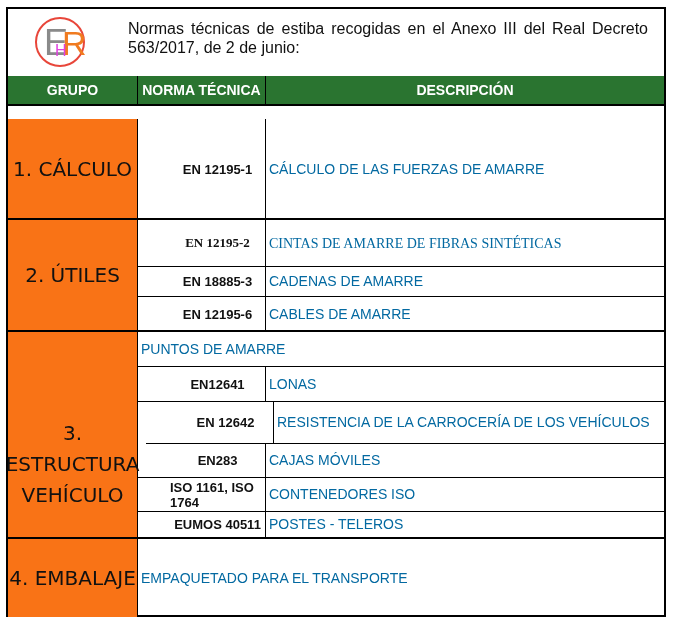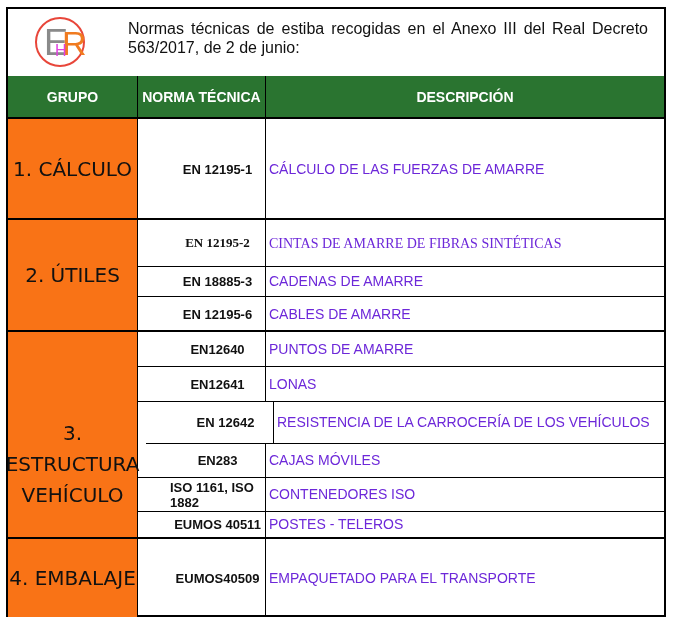--- a/index.html
+++ b/index.html
@@ -4,31 +4,31 @@
 <style>
   html, body { margin:0; padding:0; background:#ffffff; }
   body { width:674px; height:624px; position:relative; overflow:hidden; font-family:"Liberation Sans", sans-serif; }
   .frame { position:absolute; left:6px; top:7px; width:660px; height:610px; border:2px solid #000; box-sizing:border-box; background:#fff; }
   .title-band { position:absolute; left:0; top:0; width:100%; height:69px; border-bottom:2px solid #000; box-sizing:border-box; }
   .logo { position:absolute; left:27px; top:8px; width:50px; height:50px; border:2px solid #e8463a; border-radius:50%; box-sizing:border-box; }
   .logo .e { position:absolute; left:7px; top:2px; font-size:36px; color:#8a8a8a; font-family:"Liberation Sans", sans-serif; line-height:44px; }
   .logo .h { position:absolute; left:18px; top:22px; font-size:16px; color:#e040e0; font-family:"Liberation Sans", sans-serif; line-height:20px; }
   .logo .r { position:absolute; left:25px; top:2px; font-size:34px; color:#f07b20; font-family:"Liberation Sans", sans-serif; line-height:44px; }
   .title { position:absolute; left:120px; top:10px; width:520px; font-size:16px; line-height:19px; color:#111; text-align:justify; }
-  .hdr { position:absolute; left:0; top:67px; width:100%; height:43px; background:#2a7430; border-bottom:2px solid #000; box-sizing:border-box; display:flex; }
+  .hdr { position:absolute; left:0; top:67px; width:100%; height:30px; background:#2a7430; border-bottom:2px solid #000; box-sizing:border-box; display:flex; }
   .hdr div { color:#fff; font-weight:bold; font-size:14px; display:flex; align-items:center; justify-content:center; box-sizing:border-box; }
   .c1 { width:130px; border-right:1px solid #000; }
   .c2 { width:128px; border-right:1px solid #000; }
   .c3 { flex:1; }
   .grp { position:absolute; left:0; width:130px; background:#f97316; border-right:1px solid #000; box-sizing:border-box; display:flex; align-items:center; justify-content:center; text-align:center; font-family:"DejaVu Sans", sans-serif; font-size:20px; line-height:31px; color:#111; }
   .gdiv { position:absolute; left:0; width:100%; height:0; border-top:2px solid #000; }
   .row { position:absolute; left:130px; right:0; display:flex; box-sizing:border-box; }
   .row.sep { border-bottom:1px solid #000; }
   .row .n { width:128px; border-right:1px solid #000; box-sizing:border-box; display:flex; align-items:center; justify-content:center; font-weight:bold; font-size:13px; color:#111;padding-left:32px; }
-  .row .d { flex:1; display:flex; align-items:center; padding-left:3px; font-size:14px; line-height:17px; color:#6d28d9; }
+  .row .d { flex:1; display:flex; align-items:center; padding-left:3px; font-size:14px; line-height:17px; color:#0369a1; }
 </style>
 </head>
 <body>
 
 <div class="frame">
   <div class="title-band">
     <div class="logo">
       <span class="e">E</span>
       <span class="r">R</span>
       <span class="h">H</span>
@@ -59,43 +59,41 @@
     <div class="d">CADENAS DE AMARRE</div>
   </div>
   <div class="row" style="top:288px;height:34px;">
     <div class="n">EN 12195-6</div>
     <div class="d">CABLES DE AMARRE</div>
   </div>
   <div class="gdiv" style="top:321px;"></div>
 
   <div class="grp" style="top:323px;height:264px;">3. ESTRUCTURA VEHÍCULO</div>
   <div class="row sep" style="top:323px;height:35px;">
-    <div class="n">EN12640</div>
     <div class="d">PUNTOS DE AMARRE</div>
   </div>
   <div class="row sep" style="top:358px;height:35px;">
     <div class="n">EN12641</div>
     <div class="d">LONAS</div>
   </div>
   <div class="row sep" style="top:393px;height:42px;margin-left:8px;">
     <div class="n">EN 12642</div>
     <div class="d">RESISTENCIA DE LA CARROCERÍA DE LOS VEHÍCULOS</div>
   </div>
   <div class="row sep" style="top:435px;height:34px;">
     <div class="n">EN283</div>
     <div class="d">CAJAS MÓVILES</div>
   </div>
   <div class="row sep" style="top:469px;height:34px;">
-    <div class="n">ISO 1161, ISO 1882</div>
+    <div class="n">ISO 1161, ISO 1764</div>
     <div class="d">CONTENEDORES ISO</div>
   </div>
   <div class="row" style="top:503px;height:25px;">
     <div class="n">EUMOS 40511</div>
     <div class="d">POSTES - TELEROS</div>
   </div>
   <div class="gdiv" style="top:528px;"></div>
 
   <div class="grp" style="top:530px;height:78px;">4. EMBALAJE</div>
   <div class="row" style="top:530px;height:78px;">
-    <div class="n">EUMOS40509</div>
     <div class="d">EMPAQUETADO PARA EL TRANSPORTE</div>
   </div>
 </div>
 
 </body></html>

